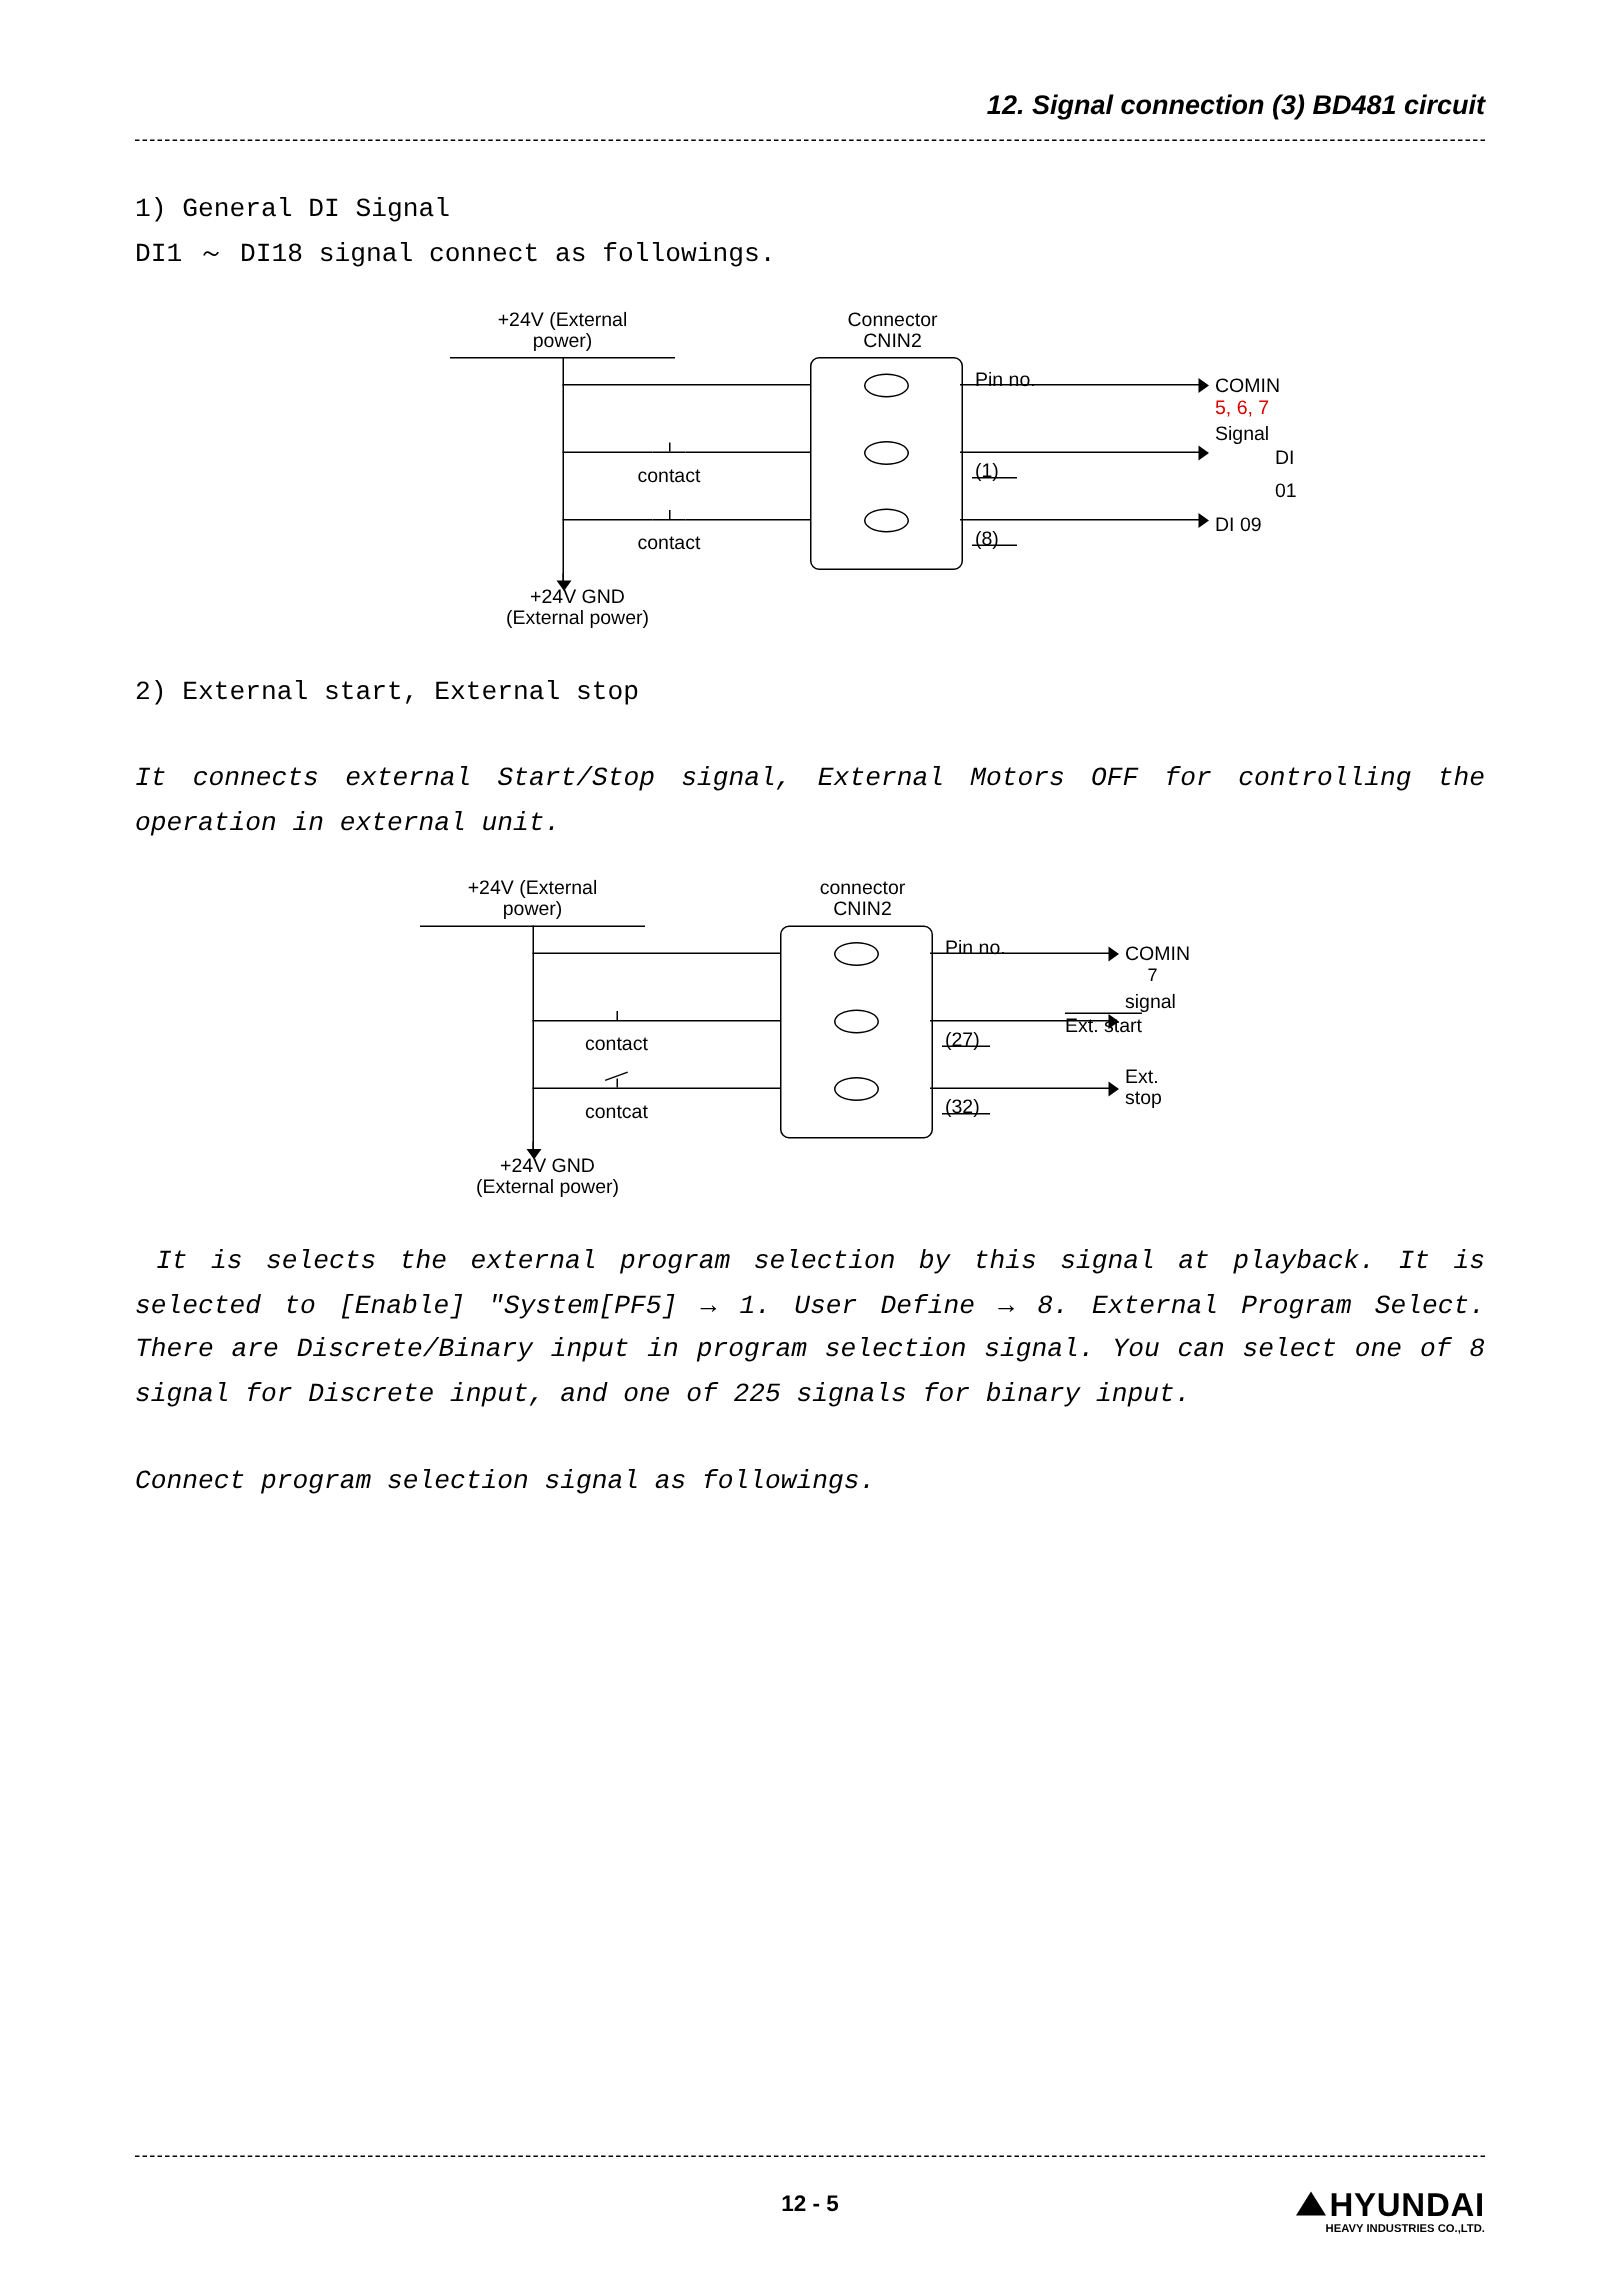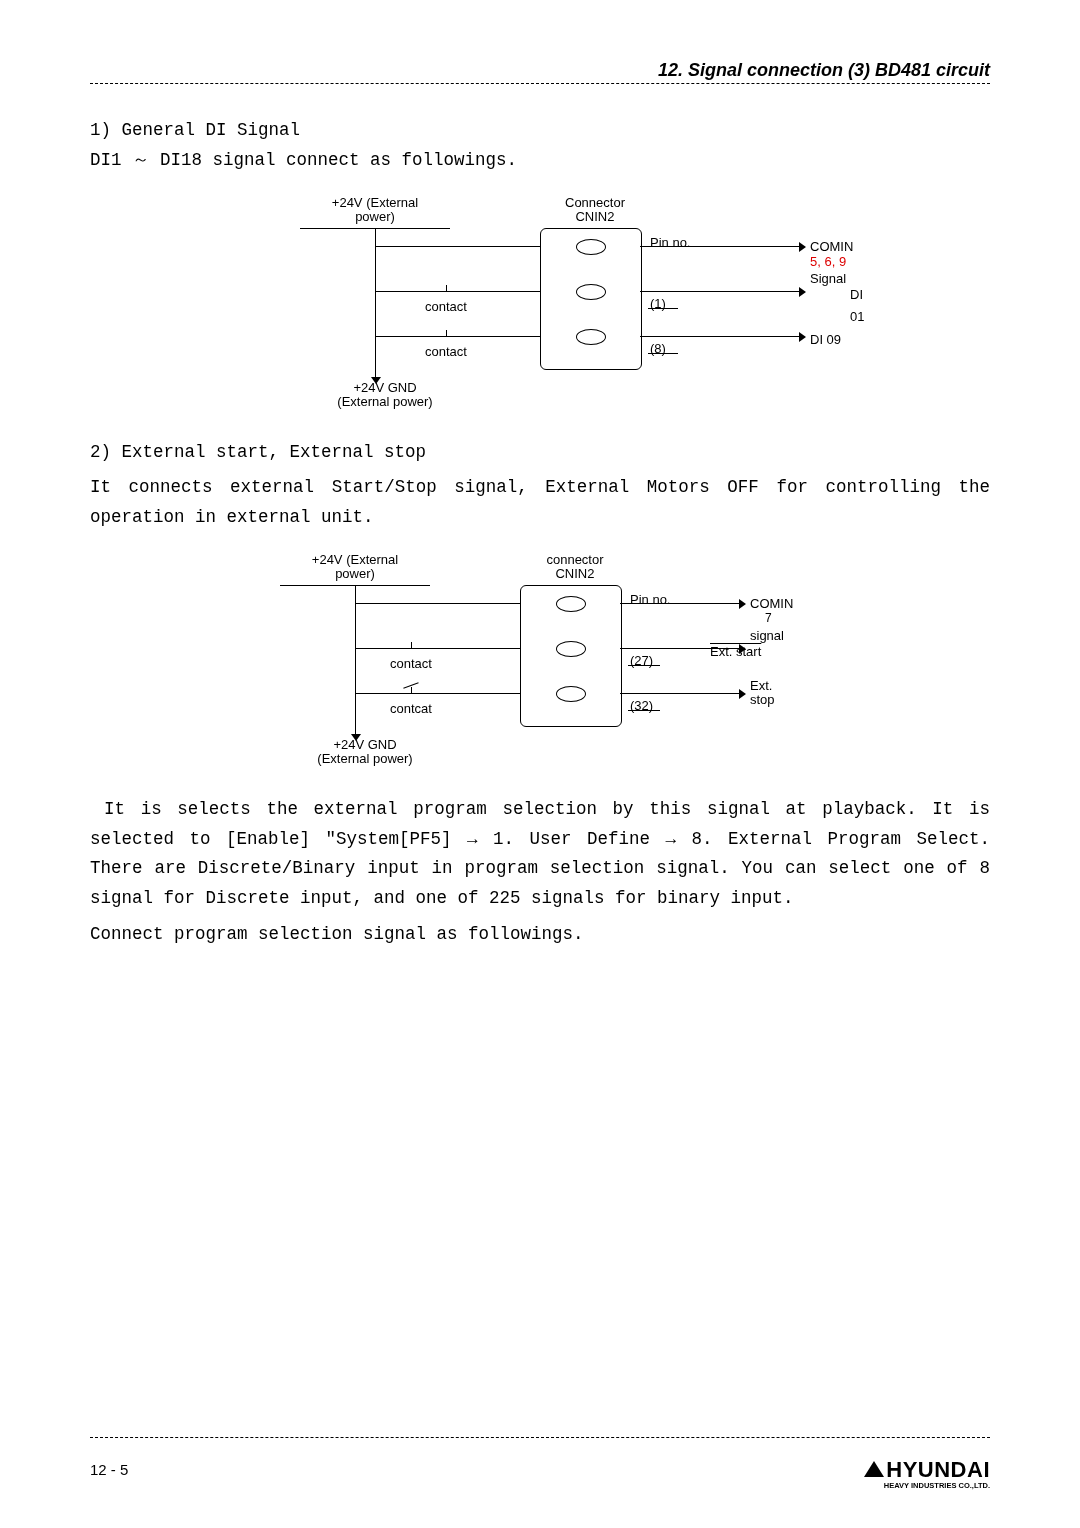--- a/index.html
+++ b/index.html
@@ -18,33 +18,34 @@
   .header-line {
     border-bottom: 1px dashed #000;
     margin-bottom: 8px;
   }
   .header-title {
     text-align: right;
     font-family: Arial, sans-serif;
     font-weight: bold;
     font-style: italic;
     font-size: 18px;
-    margin-bottom: 2px;
+    margin-bottom: 12px;
   }
   .body-text {
     font-family: Consolas, "Courier New", monospace;
     font-size: 17.5px;
     line-height: 1.7;
   }
   .section {
     margin-top: 32px;
   }
   .para {
-    margin-top: 6px;
+    margin-top: 28px;
     text-align: justify;
+    font-style: italic;
   }
   .diagram {
     margin: 20px auto 10px auto;
     width: 640px;
     position: relative;
     font-family: Arial, sans-serif;
     font-size: 13px;
   }
   .d-label {
     position: absolute;
@@ -100,22 +101,22 @@
     position: absolute;
     bottom: 50px;
     left: 90px;
     right: 90px;
     font-family: Arial, sans-serif;
   }
   .footer-line {
     border-top: 1px dashed #000;
   }
   .footer-page {
-    text-align: left;
-    font-weight: normal;
+    text-align: center;
+    font-weight: bold;
     font-size: 15px;
     margin-top: 23px;
   }
   .logo {
     position: absolute;
     right: 0;
     bottom: -12px;
     font-family: Arial, sans-serif;
     font-weight: 900;
     font-size: 22px;
@@ -185,21 +186,21 @@
       <div class="arrow-down d-line-v" style="left:155px; top:176px; height:6px;"></div>
 
       <div class="d-label" style="left:325px; top:0; width:100px; text-align:center; line-height:1.1;">Connector<br>CNIN2</div>
       <div class="d-box" style="left:320px; top:32px; width:100px; height:140px;"></div>
 
       <div class="d-line-h" style="left:155px; top:50px; width:165px;"></div>
       <div class="d-oval" style="left:356px; top:43px;"></div>
       <div class="d-line-h arrow-right" style="left:420px; top:50px; width:160px;"></div>
       <div class="d-label" style="left:430px; top:36px;">Pin no.</div>
       <div class="d-label" style="left:590px; top:40px;">COMIN</div>
-      <div class="d-label red" style="left:590px; top:55px;">5, 6, 9</div>
+      <div class="d-label red" style="left:590px; top:55px;">5, 6, 7</div>
 
       <div class="d-line-h" style="left:155px; top:95px; width:60px;"></div>
       <div class="contact-sym" style="left:215px; top:95px;"></div>
       <div class="d-line-h" style="left:237px; top:95px; width:83px;"></div>
       <div class="d-label" style="left:205px; top:100px;">contact</div>
       <div class="d-oval" style="left:356px; top:88px;"></div>
       <div class="d-line-h arrow-right" style="left:420px; top:95px; width:160px;"></div>
       <div class="d-label" style="left:430px; top:97px;">(1)</div>
       <div class="d-line-h" style="left:428px; top:112px; width:30px; height:1px;"></div>
       <div class="d-label" style="left:590px; top:72px;">Signal</div>

